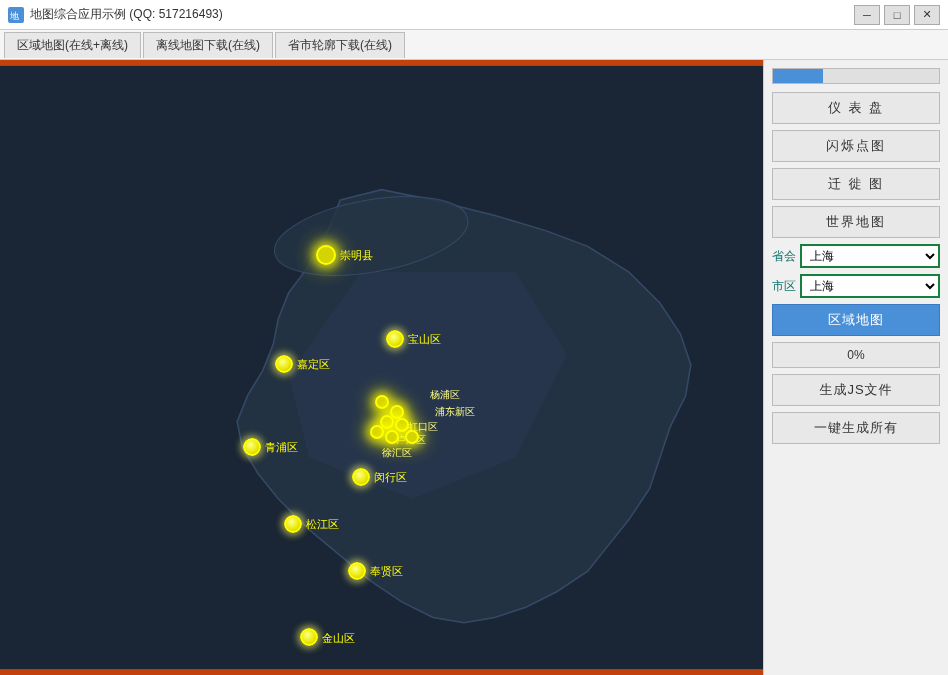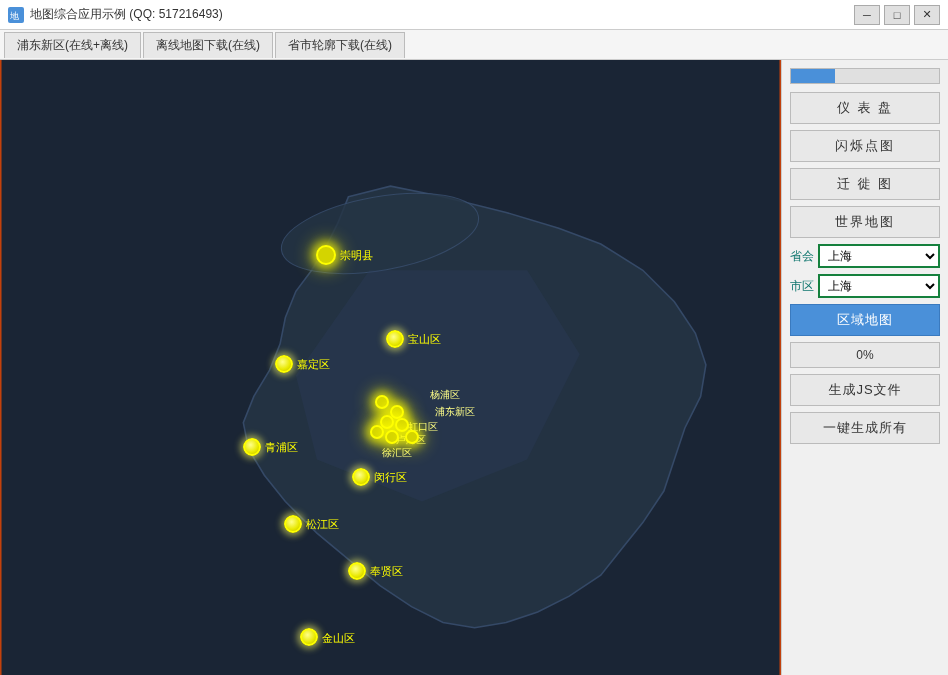--- a/index.html
+++ b/index.html
@@ -90,21 +90,21 @@
 
     
     .map-svg-container {
       position: absolute;
       top: 0; left: 0;
       width: 100%;
       height: 100%;
     }
 
     .right-panel {
-      width: 167px;
+      width: 185px;
       background: #f0f0f0;
       border-left: 1px solid #ccc;
       padding: 8px;
       display: flex;
       flex-direction: column;
       gap: 6px;
     }
 
     .progress-bar-container {
       height: 16px;
@@ -215,21 +215,21 @@
   </div>
   <div class="title-bar-controls">
     <button class="title-btn">─</button>
     <button class="title-btn">□</button>
     <button class="title-btn close">✕</button>
   </div>
 </div>
 
 <div class="menu-bar">
   <div class="menu-tab">
-    <span>浦东新区(在线+离线)</span>
+    <span>区域地图(在线+离线)</span>
   </div>
   <div class="menu-tab">
     <span>离线地图下载(在线)</span>
   </div>
   <div class="menu-tab">
     <span>省市轮廓下载(在线)</span>
   </div>
 </div>
 
 <div class="main-content">

